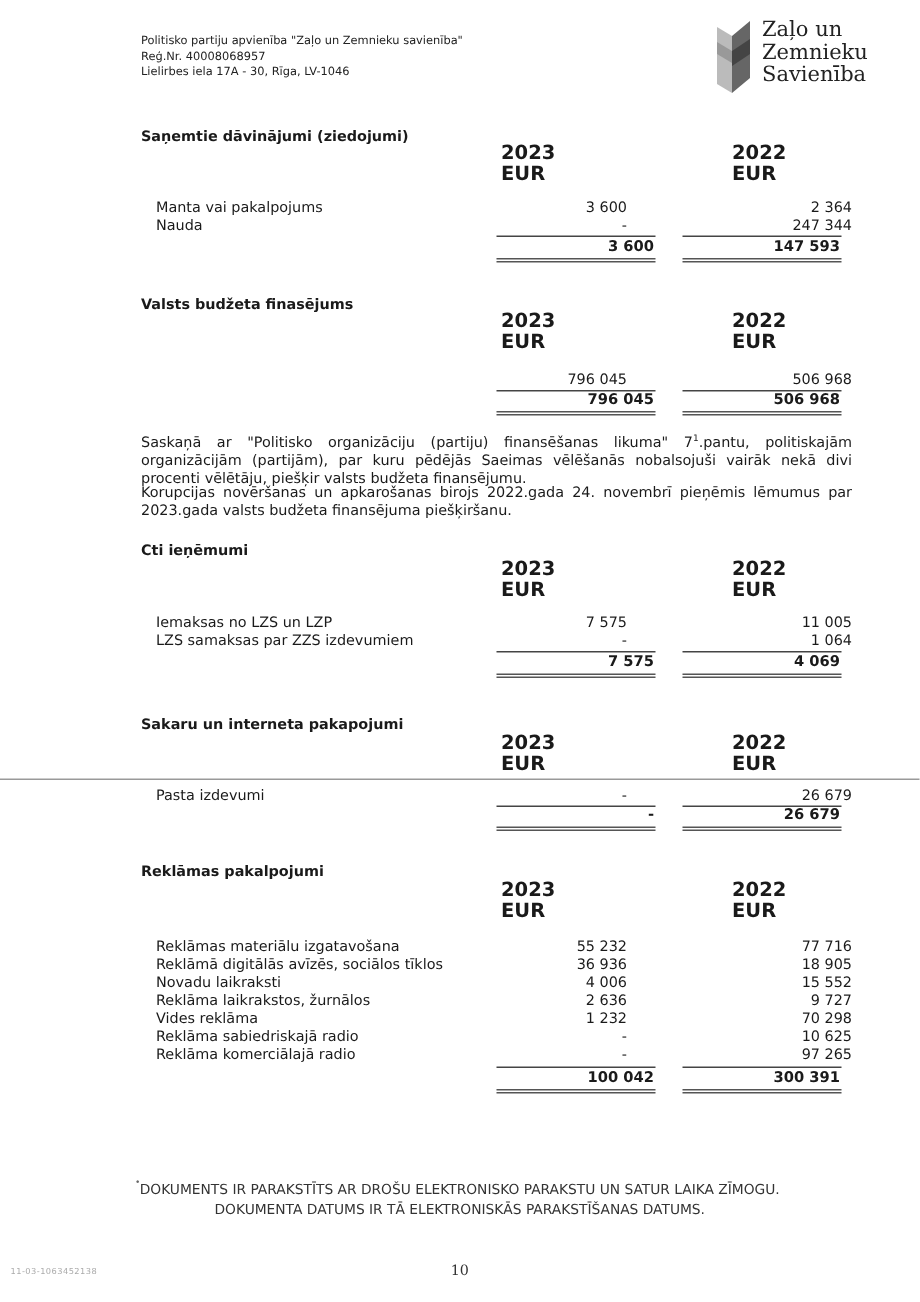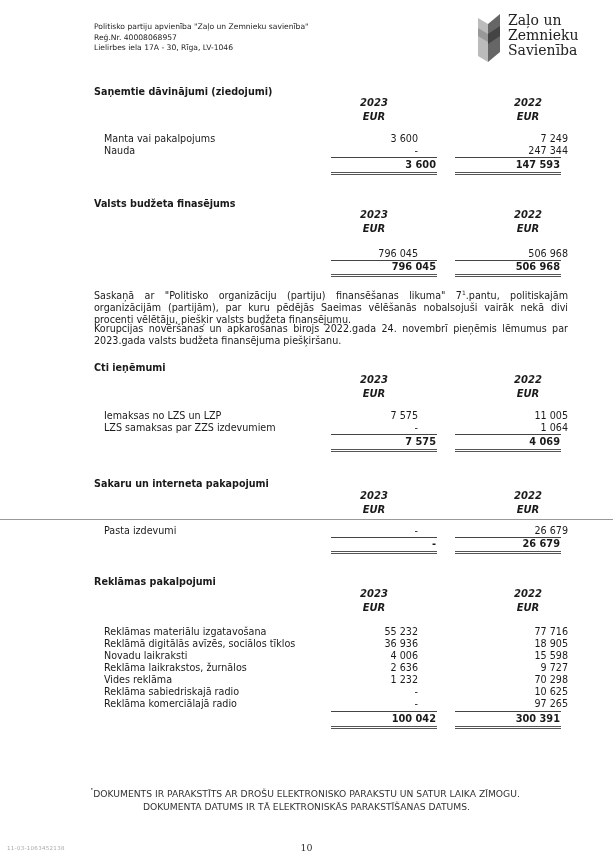--- a/index.html
+++ b/index.html
@@ -2,21 +2,21 @@
 <html><head>
 <meta charset="utf-8">
 <style>
   html, body { margin:0; padding:0; background:#fff; }
   body { width:613px; height:868px; position:relative; overflow:hidden; font-family:"DejaVu Sans", sans-serif; color:#1a1a1a; }
   .hdr { position:absolute; left:94px; top:22px; font-size:7.6px; line-height:10.5px; color:#222; }
   .logo { position:absolute; left:478px; top:10px; width:90px; height:56px; }
   .logo-mark { position:absolute; left:0; top:4px; width:22px; height:48px; }
   .logo-text { position:absolute; left:30px; top:3px; font-family:"DejaVu Serif", serif; font-size:14px; line-height:15px; color:#222; }
   .sec-title { position:absolute; left:94px; font-weight:bold; font-size:9.6px; }
-  .colhdr { position:absolute; font-weight:bold; font-size:10px; text-align:center; width:80px; line-height:14px;font-style:italic; }
+  .colhdr { position:absolute; font-weight:bold; font-size:13px; text-align:left; width:80px; line-height:14px; }
   .c1 { left:334px; }
   .c2 { left:488px; }
   .row { position:absolute; left:104px; width:465px; height:12px; font-size:9.6px; line-height:12px; }
   .row .lbl { position:absolute; left:0; }
   .row .v1 { position:absolute; right:151px; text-align:right; }
   .row .v2 { position:absolute; right:1px; text-align:right; }
   .total { position:absolute; height:14px; font-size:9.8px; font-weight:bold; line-height:14px; }
   .tline1 { position:absolute; border-top:1px solid #444; }
   .tline2 { position:absolute; border-top:3px double #555; }
   .para { position:absolute; left:94px; width:474px; font-size:9.6px; line-height:12px; text-align:justify; }
@@ -55,21 +55,21 @@
     <div>2023</div>
     <div>EUR</div>
   </div>
 <div class="colhdr c2" style="top:96px">
     <div>2022</div>
     <div>EUR</div>
   </div>
 <div class="row" style="top:133px">
     <span class="lbl">Manta vai pakalpojums</span>
     <span class="v1">3 600</span>
-    <span class="v2">7 249</span>
+    <span class="v2">2 364</span>
   </div>
 <div class="row" style="top:145px">
     <span class="lbl">Nauda</span>
     <span class="v1">-</span>
     <span class="v2">247 344</span>
   </div>
 <div class="tline1" style="left:331px;width:106px;top:157px"></div>
 <div class="tline1" style="left:455px;width:106px;top:157px"></div>
 <div class="total" style="left:331px;width:105px;top:158px;text-align:right">3 600</div>
 <div class="total" style="left:455px;width:105px;top:158px;text-align:right">147 593</div>
@@ -162,21 +162,21 @@
     <span class="v2">77 716</span>
   </div>
 <div class="row" style="top:638px">
     <span class="lbl">Reklāmā digitālās avīzēs, sociālos tīklos</span>
     <span class="v1">36 936</span>
     <span class="v2">18 905</span>
   </div>
 <div class="row" style="top:650px">
     <span class="lbl">Novadu laikraksti</span>
     <span class="v1">4 006</span>
-    <span class="v2">15 598</span>
+    <span class="v2">15 552</span>
   </div>
 <div class="row" style="top:662px">
     <span class="lbl">Reklāma laikrakstos, žurnālos</span>
     <span class="v1">2 636</span>
     <span class="v2">9 727</span>
   </div>
 <div class="row" style="top:674px">
     <span class="lbl">Vides reklāma</span>
     <span class="v1">1 232</span>
     <span class="v2">70 298</span>

